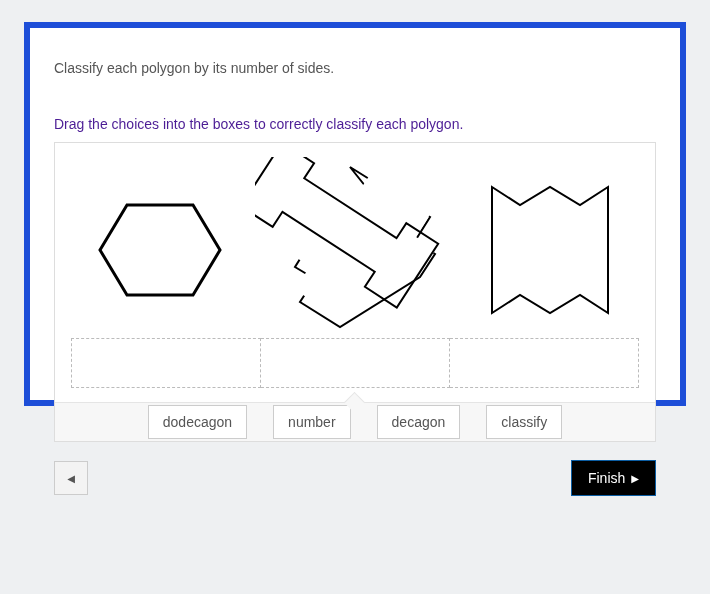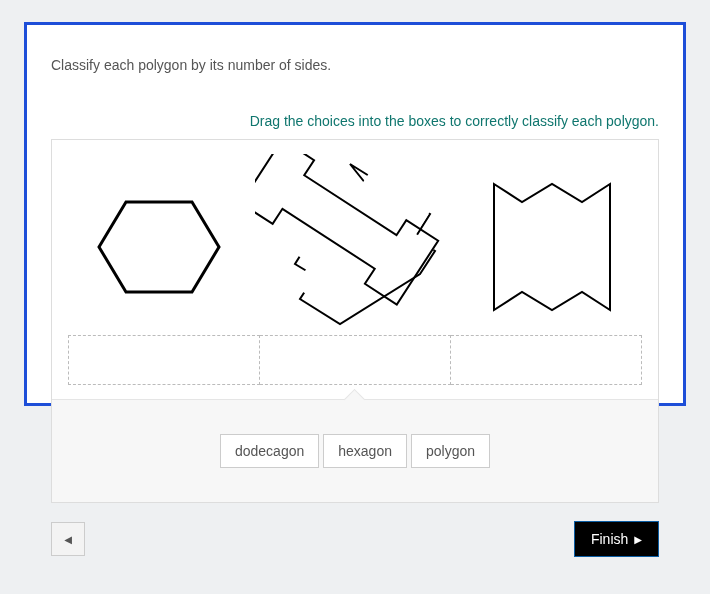--- a/index.html
+++ b/index.html
@@ -9,34 +9,33 @@
     background: #eef0f2;
     font-family: Arial, Helvetica, sans-serif;
     font-size: 14px;
     color: #555;
     width: 710px;
     height: 594px;
     overflow: hidden;
   }
   .card {
     background: #fff;
-    border: 3px solid #1d4ed8;
+    border: 6px solid #1d4ed8;
     margin: 22px 24px;
     padding: 24px;
     position: relative;
     height: 384px;
   }
   .question-text {
     color: #555;
     margin: 8px 0 40px 0;
   }
   .instruction-text {
-    color: #0f766e;
+    color: #4c1d95;
     margin: 0 0 10px 0;
-    text-align: right;
   }
   .work-area {
     border: 1px solid #ddd;
     background: #fff;
   }
   .shapes-row {
     display: flex;
     justify-content: space-around;
     align-items: center;
     padding: 18px 10px 0 10px;
@@ -55,24 +54,24 @@
   }
   .dropzone {
     flex: 1;
     height: 50px;
     border: 1px dashed #bbb;
   }
   .dropzone + .dropzone { border-left: none; }
   .choices-tray {
     background: #f7f7f7;
     border-top: 1px solid #e5e5e5;
-    padding: 34px 6px;
+    padding: 2px 6px;
     display: flex;
     justify-content: center;
-    gap: 4px;
+    gap: 26px;
     position: relative;
   }
   .choices-tray::before {
     content: "";
     position: absolute;
     top: -8px;
     left: 50%;
     margin-left: -8px;
     width: 14px;
     height: 14px;
@@ -185,22 +184,23 @@
     </div>
 
     <div class="dropzones">
       <div class="dropzone"></div>
       <div class="dropzone"></div>
       <div class="dropzone"></div>
     </div>
 
     <div class="choices-tray">
       <div class="choice">dodecagon</div>
-      <div class="choice">hexagon</div>
-      <div class="choice">polygon</div>
+      <div class="choice">number</div>
+      <div class="choice">decagon</div>
+      <div class="choice">classify</div>
     </div>
 
   </div>
 
   <div class="nav-row">
     <div class="back-btn">
       <span style="font-size:10px;">◀</span>
     </div>
     <div class="finish-btn">
       <span>Finish</span>

